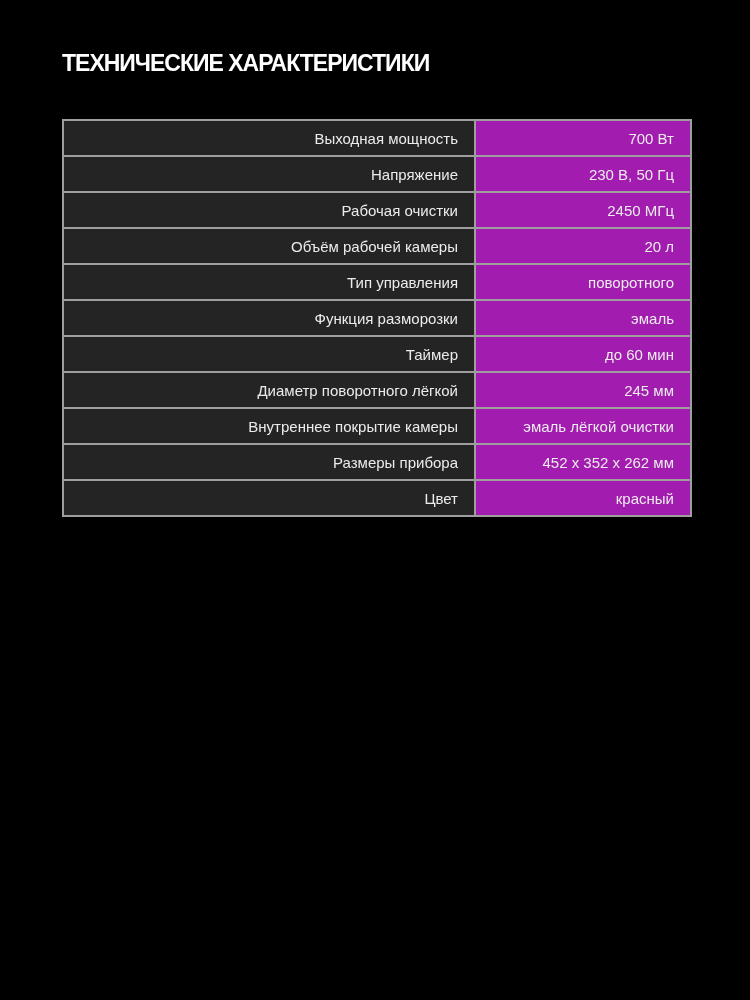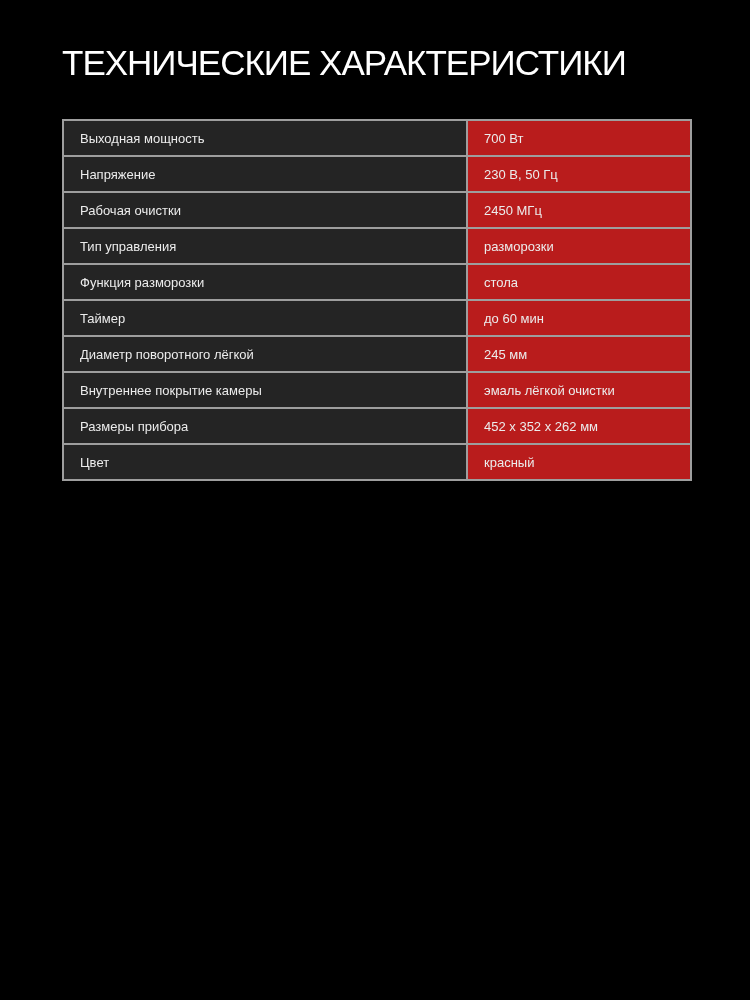--- a/index.html
+++ b/index.html
@@ -11,49 +11,50 @@
   .page {
     position: relative;
     width: 750px;
     height: 1000px;
     background: #000000;
     overflow: hidden;
   }
   .page-title {
     margin: 0;
     padding: 44px 0 0 62px;
-    font-size: 35px;
+    font-size: 23px;
     line-height: 38px;
-    font-weight: normal;
+    font-weight: bold;
     letter-spacing: -1px;
     color: #ffffff;
     white-space: nowrap;
   }
   table.spec-table {
     border-collapse: collapse;
     table-layout: fixed;
     width: 630px;
     margin: 37px 0 0 62px;
   }
   table.spec-table td {
     height: 34px;
     border: 2px solid #9e9e9e;
-    font-size: 13px;
+    font-size: 15px;
     color: #ececec;
     vertical-align: middle;
-    padding: 0 8px 0 16px;
+    padding: 0 16px 0 16px;
     overflow: hidden;
     white-space: nowrap;
+    text-align: right;
   }
   td.label-cell {
     background: #242424;
     width: 378px;
   }
   td.value-cell {
-    background: #b91c1c;
+    background: #a21caf;
     padding-left: 14px;
   }
 </style>
 </head>
 <body>
 
 <div class="page">
   <h1 class="page-title">ТЕХНИЧЕСКИЕ ХАРАКТЕРИСТИКИ</h1>
 
   <table class="spec-table">
@@ -64,26 +65,30 @@
         </tr>
         <tr>
           <td class="label-cell">Напряжение</td>
           <td class="value-cell">230 В, 50 Гц</td>
         </tr>
         <tr>
           <td class="label-cell">Рабочая очистки</td>
           <td class="value-cell">2450 МГц</td>
         </tr>
         <tr>
+          <td class="label-cell">Объём рабочей камеры</td>
+          <td class="value-cell">20 л</td>
+        </tr>
+        <tr>
           <td class="label-cell">Тип управления</td>
-          <td class="value-cell">разморозки</td>
+          <td class="value-cell">поворотного</td>
         </tr>
         <tr>
           <td class="label-cell">Функция разморозки</td>
-          <td class="value-cell">стола</td>
+          <td class="value-cell">эмаль</td>
         </tr>
         <tr>
           <td class="label-cell">Таймер</td>
           <td class="value-cell">до 60 мин</td>
         </tr>
         <tr>
           <td class="label-cell">Диаметр поворотного лёгкой</td>
           <td class="value-cell">245 мм</td>
         </tr>
         <tr>

